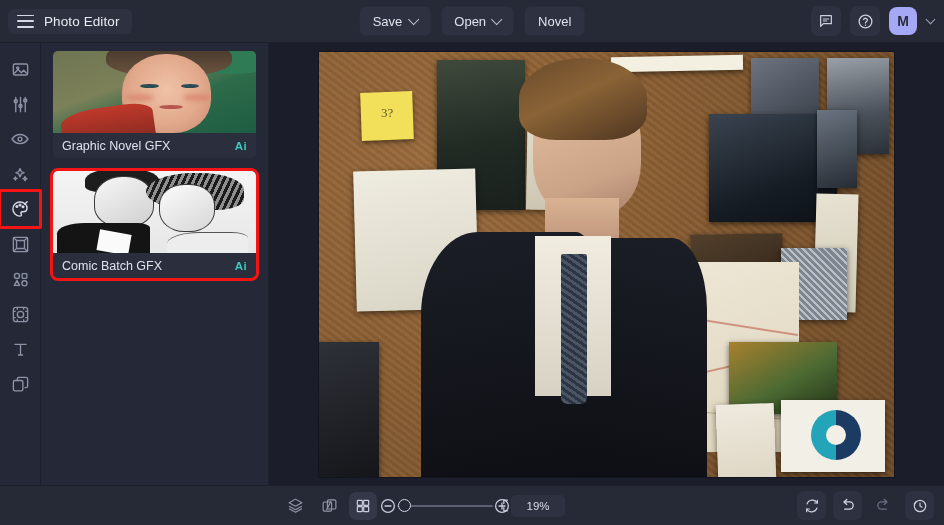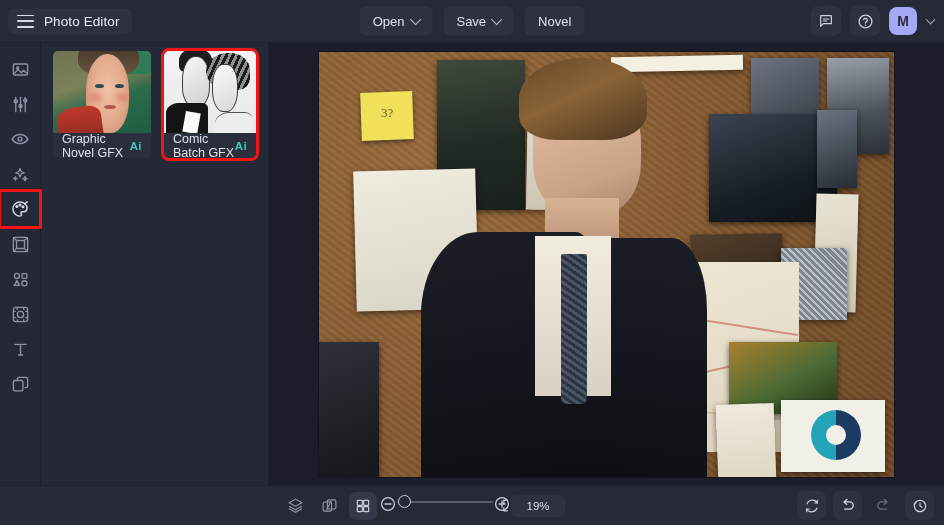--- a/index.html
+++ b/index.html
@@ -88,21 +88,21 @@
     width: 228px; flex: 0 0 228px; background: #252836;
     display: flex; flex-direction: column;
     border-right: 1px solid #1e212c;
   }
   .panel-head { height: 40px; display: flex; align-items: center; gap: 10px; padding: 0 12px; margin-top: 6px; }
   .backbtn {
     width: 27px; height: 27px; border-radius: 7px; background: #2e3240;
     display: flex; align-items: center; justify-content: center; cursor: pointer;
   }
   .panel-title { color: #eef0f6; font-size: 15px; font-weight: bold; }
-  .cards { padding: 8px 12px 0 12px; display: flex; gap: 13px; }
+  .cards { padding: 8px 12px 0 12px; display: flex; flex-direction: column; gap: 13px; }
   .card { border-radius: 5px; overflow: hidden; cursor: pointer; position: relative; background: #2b2f3d; }
   .card.selected { outline: 3px solid #f41414; outline-offset: 0px; }
   .card-img { height: 82px; width: 100%; position: relative; overflow: hidden; }
   .card-label {
     height: 25px; display: flex; align-items: center; justify-content: space-between;
     padding: 0 9px; background: #2b2f3d;
   }
   .card-label span.nm { color: #dfe2ec; font-size: 12.5px; }
   .ai-badge { color: #3cc8bc; font-size: 11.5px; font-weight: bold; letter-spacing: .4px; }
 
@@ -171,21 +171,21 @@
     border-top: 1px solid #1d2029;
   }
   .f-left { display: flex; align-items: center; gap: 6px; padding-left: 281px; }
   .fbtn {
     width: 28px; height: 28px; border-radius: 7px;
     display: flex; align-items: center; justify-content: center; cursor: pointer;
   }
   .fbtn.active { background: #343848; }
   .f-center {
     position: absolute; left: 50%; top: 50%; transform: translate(-50%,-50%);
-    display: flex; 
+    display: flex; align-items: center; 
   }
   .slider { width: 96px; height: 14px; position: relative; display:flex; align-items:center; }
   .slider .track { position:absolute; left:0; right:0; height: 2px; background: #5b6072; border-radius: 2px; }
   .slider .knob {
     position: absolute; left: 1px; width: 13px; height: 13px; border-radius: 50%;
     border: 1.8px solid #cfd3e0; background: #262936; cursor: pointer;
   }
   .zoom-val {
     background: #2e3240; color: #d8dbe6; font-size: 11.5px;
     border-radius: 5px; padding: 5px 14px; min-width: 54px; text-align: center;
@@ -209,25 +209,25 @@
             <i></i>
             <i></i>
             <i></i>
           </span>
         <span class="brand-title">Photo Editor</span>
       </div>
     </div>
 
     <div class="hdr-center">
       <button class="tbtn">
-        <span>Open</span>
+        <span>Save</span>
         <span class="chev"></span>
       </button>
       <button class="tbtn">
-        <span>Save</span>
+        <span>Open</span>
         <span class="chev"></span>
       </button>
       <button class="tbtn">
         <span>Novel</span>
       </button>
     </div>
 
     <div class="hdr-right">
       <div class="iconbtn">
         <svg width="16" height="16" viewBox="0 0 24 24" fill="none" stroke="#cdd1de" stroke-width="1.8">

